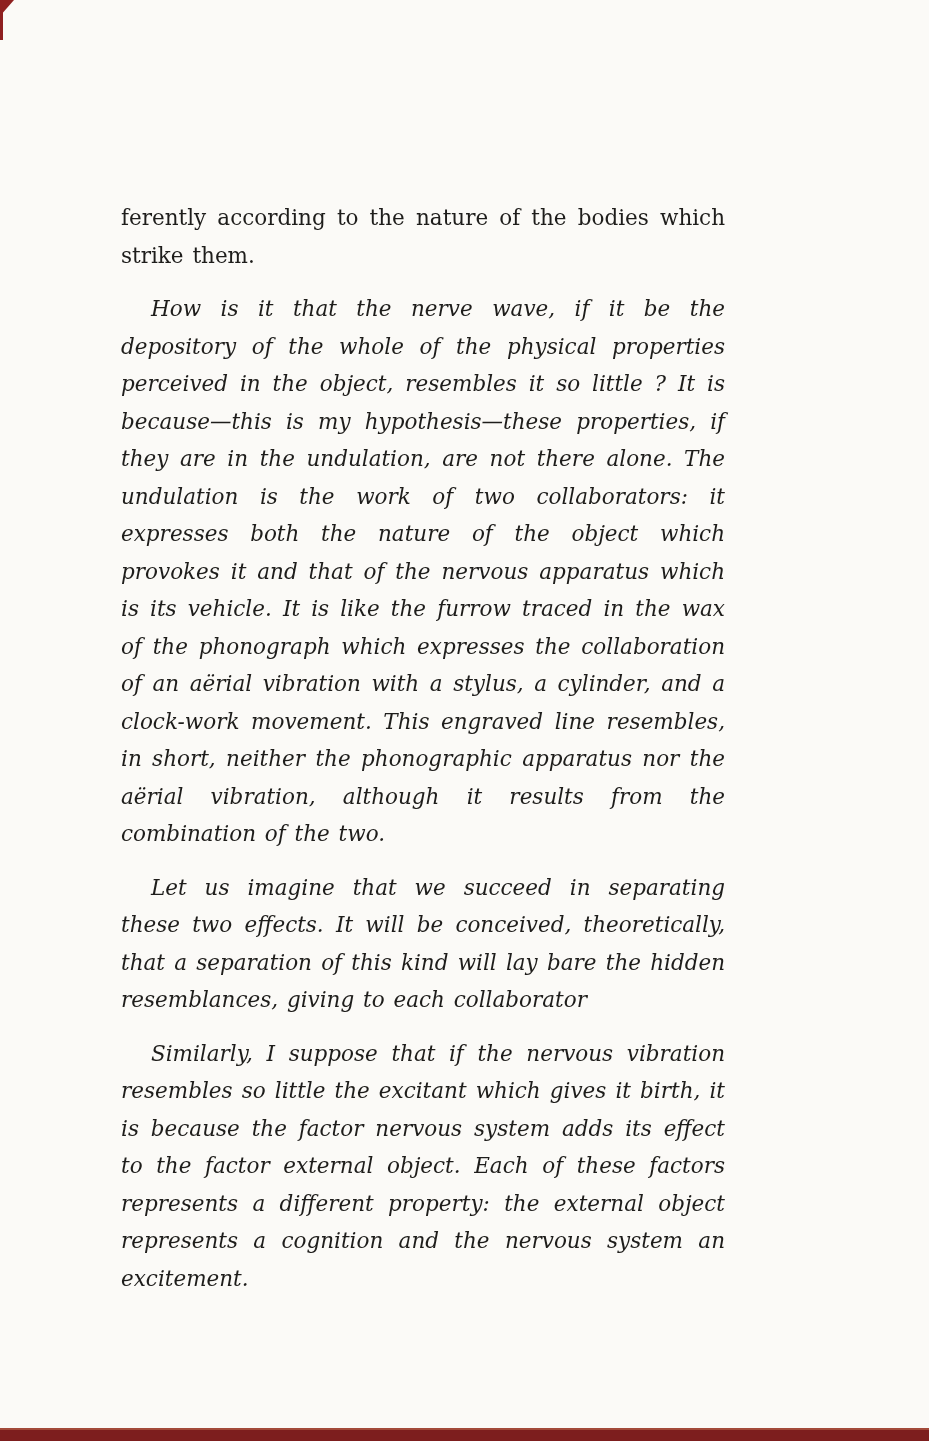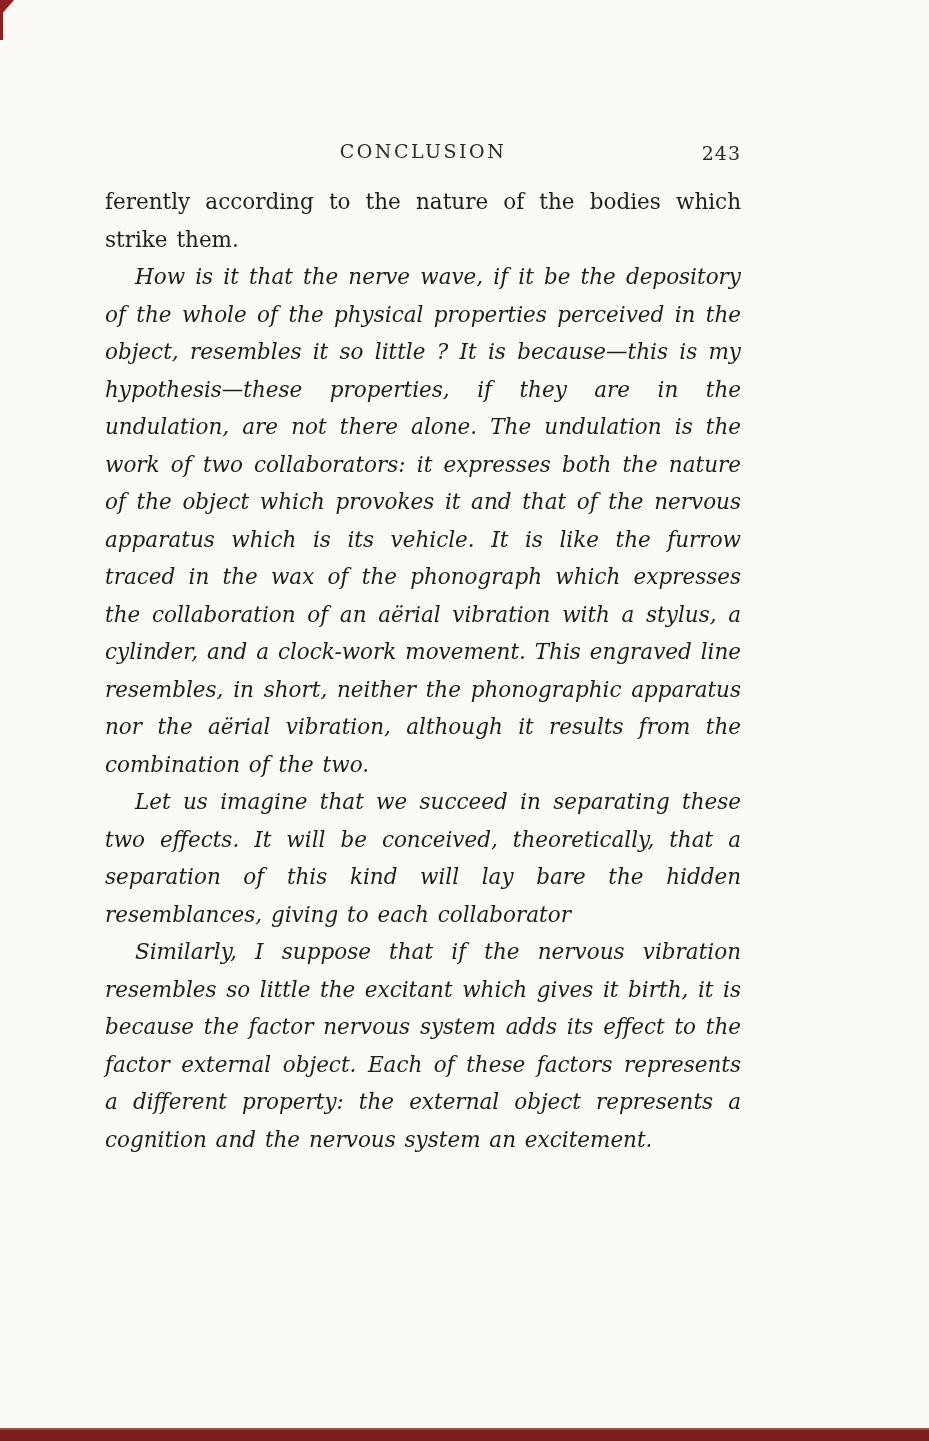--- a/index.html
+++ b/index.html
@@ -63,45 +63,41 @@
     color: #2a2925;
   }
   
   .body-text {
     position: absolute;
     top: 183px;
     left: 105px;
     width: 636px;
   }
   .para {
-    margin: 0;
+    margin: 16px;
     font-size: 21.5px;
     line-height: 37.5px;
     text-align: justify;
     text-justify: inter-word;
     word-spacing: 2px;
   }
   .para.indent {
     text-indent: 30px;
     font-style: italic;
   }
 </style>
 </head>
 <body>
 
 <div class="page">
 
   <div class="artifact-top-left"></div>
   <div class="artifact-left-edge"></div>
   <div class="artifact-bottom"></div>
 
-  <div class="header">
-    <span class="running-title">CONCLUSION</span>
-    <span class="page-number">243</span>
-  </div>
 
   <div class="body-text">
     <p class="para">ferently according to the nature of the bodies which strike them.</p>
     <p class="para indent">How is it that the nerve wave, if it be the depository of the whole of the physical properties perceived in the object, resembles it so little ? It is because—this is my hypothesis—these properties, if they are in the undulation, are not there alone. The undulation is the work of two collaborators: it expresses both the nature of the object which provokes it and that of the nervous apparatus which is its vehicle. It is like the furrow traced in the wax of the phonograph which expresses the collaboration of an aërial vibration with a stylus, a cylinder, and a clock-work movement. This engraved line resembles, in short, neither the phonographic apparatus nor the aërial vibration, although it results from the combination of the two.</p>
     <p class="para indent">Let us imagine that we succeed in separating these two effects. It will be conceived, theoretically, that a separation of this kind will lay bare the hidden resemblances, giving to each collaborator</p>
     <p class="para indent">Similarly, I suppose that if the nervous vibration resembles so little the excitant which gives it birth, it is because the factor nervous system adds its effect to the factor external object. Each of these factors represents a different property: the external object represents a cognition and the nervous system an excitement.</p>
   </div>
 
 </div>
 

